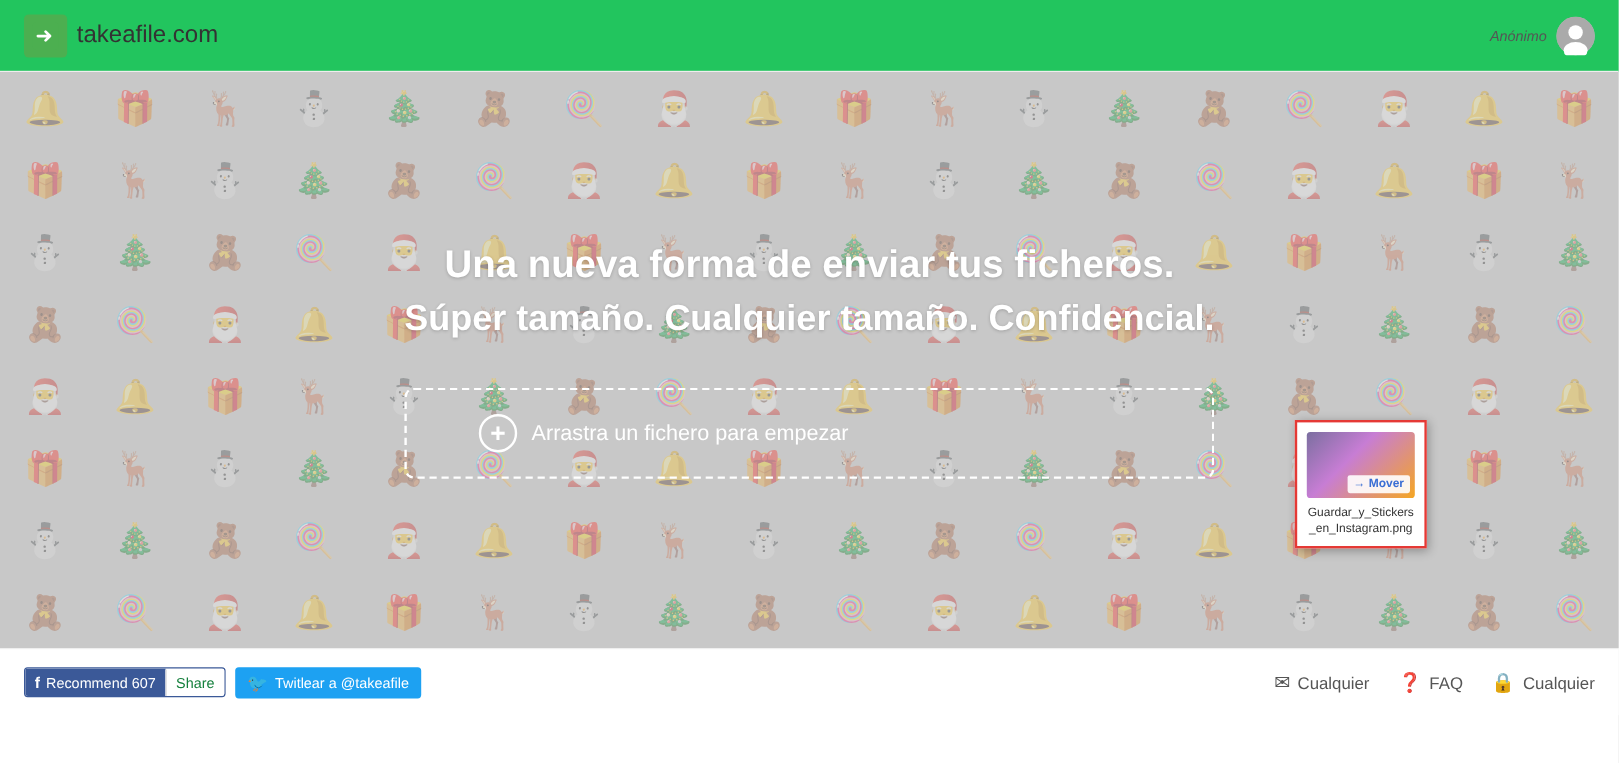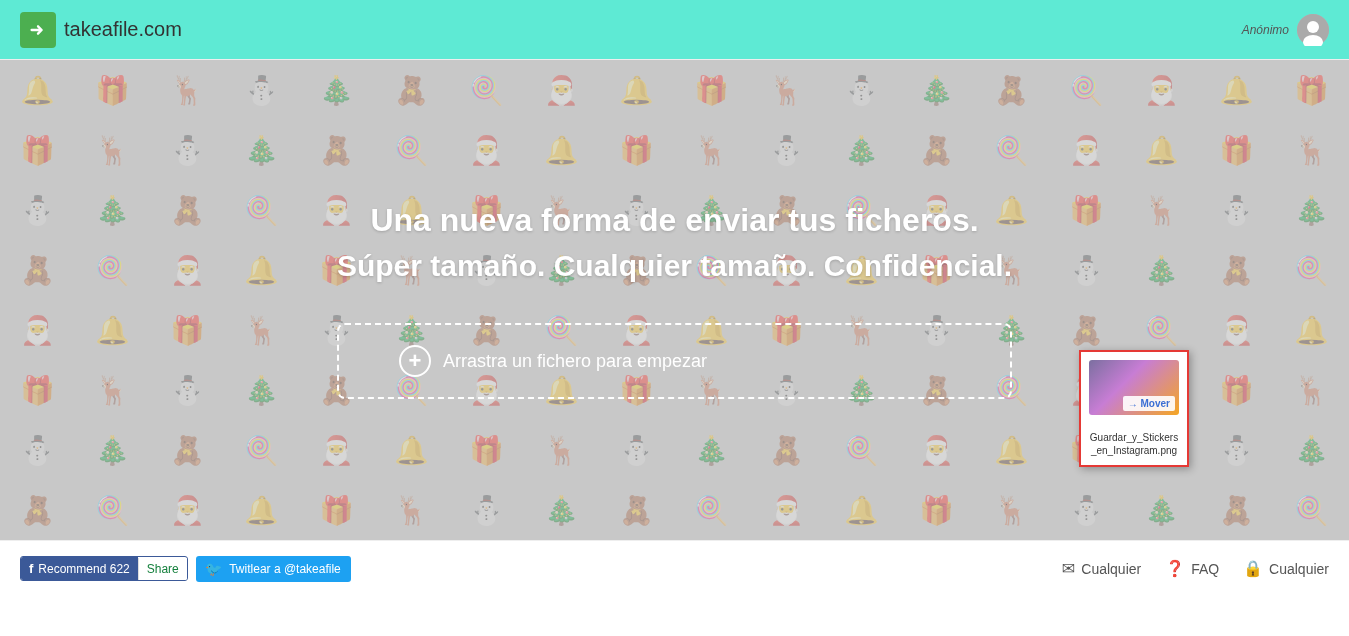--- a/index.html
+++ b/index.html
@@ -4,21 +4,21 @@
   <style>
     * { margin: 0; padding: 0; box-sizing: border-box; }
     body { font-family: Arial, sans-serif; background: #fff; width: 1349px; min-height: 636px; overflow-x: hidden; }
 
     
     .header {
       display: flex;
       align-items: center;
       justify-content: space-between;
       padding: 10px 20px;
-      background: #5eead4;
+      background: #22c55e;
       border-bottom: 1px solid #eee;
       height: 60px;
     }
     .logo-area {
       display: flex;
       align-items: center;
       gap: 8px;
     }
     .logo-icon {
       width: 36px;
@@ -149,21 +149,21 @@
       background: #fff;
       padding: 8px;
       width: 110px;
       box-shadow: 2px 2px 8px rgba(0,0,0,0.3);
     }
     .file-thumbnail {
       width: 90px;
       height: 55px;
       background: linear-gradient(135deg, #7b6fa0 0%, #c77dd4 40%, #f5a623 100%);
       border-radius: 3px;
-      margin-bottom: 16px;
+      margin-bottom: 6px;
       position: relative;
       overflow: hidden;
     }
     .file-thumbnail-overlay {
       position: absolute;
       bottom: 4px;
       right: 4px;
       background: rgba(255,255,255,0.9);
       padding: 2px 5px;
       font-size: 10px;
@@ -445,21 +445,21 @@
     <div class="file-name">Guardar_y_Stickers_en_Instagram.png</div>
   </div>
 </section>
 
 <footer class="footer">
   <div class="footer-left">
 
     <div class="fb-btn">
       <div class="fb-btn-main">
         <span style="font-weight:bold;font-size:13px;">f</span>
-        <span>Recommend 622</span>
+        <span>Recommend 607</span>
       </div>
       <div class="fb-btn-count">Share</div>
     </div>
 
     <div class="tw-btn">
       <span style="font-size:14px;">🐦</span>
       <span>Twitlear a @takeafile</span>
     </div>
   </div>
 

